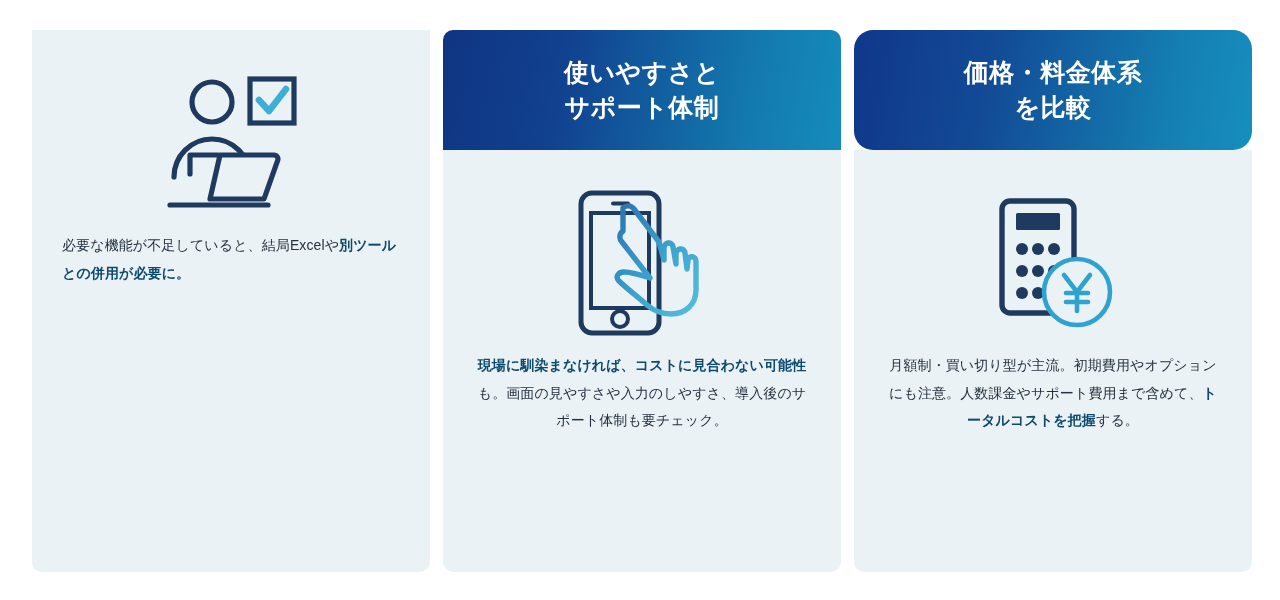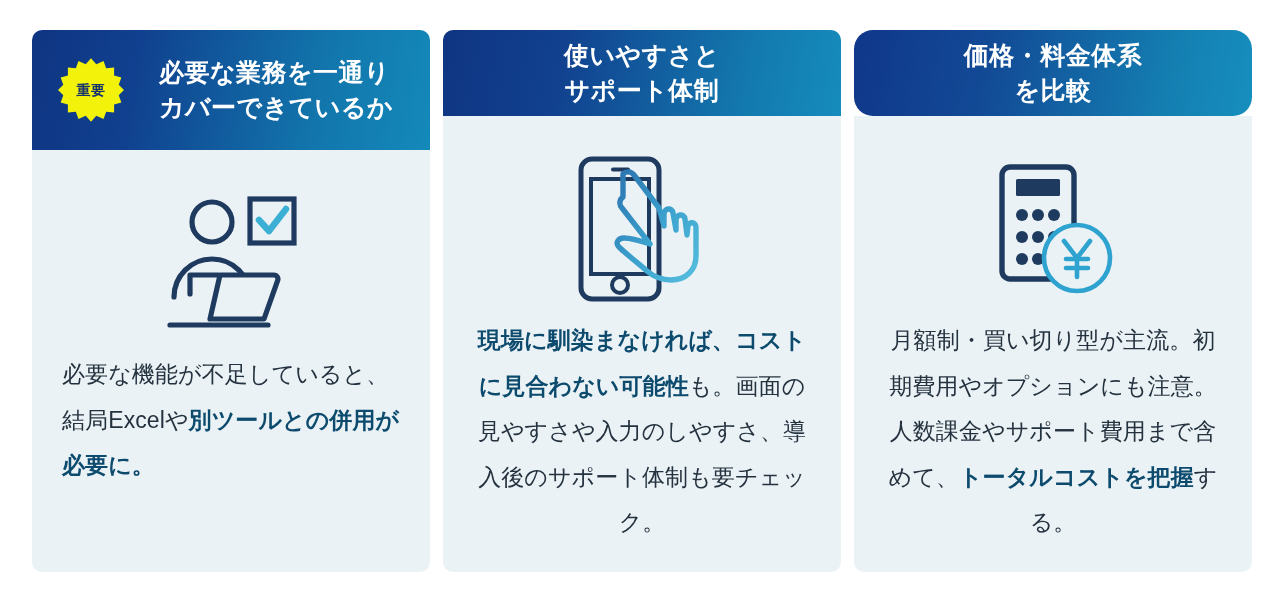--- a/index.html
+++ b/index.html
@@ -118,53 +118,41 @@
     display: flex;
     align-items: center;
     justify-content: center;
     width: 100%;
   }
 
   .card-text {
     margin: 0;
     width: 100%;
     color: #24323f;
-    font-size: 23px;
+    font-size: 14px;
     line-height: 1.98;
     text-align: center;
     letter-spacing: 0.1px;
     font-weight: 400;
   }
   .card-text b {
     font-weight: 700;
     color: #0c4a6e;
   }
   
   .card:nth-child(1) .card-text { text-align: left; }
   .card:nth-child(2) .card-text { text-align: center; }
   .card:nth-child(3) .card-text { text-align: center; }
 </style>
 </head>
 <body>
 
 <div class="board">
 
   <div class="card">
-    <div class="card-head">
-
-      <div class="badge">
-        <svg class="badge-star" viewBox="0 0 100 100" aria-hidden="true">
-          <polygon fill="#f2f20a" points="50,2 58,11 69,6 73,17 85,16 85,28 96,31 92,42 100,50 92,58 96,69 85,72 85,84 73,83 69,94 58,89 50,98 42,89 31,94 27,83 15,84 15,72 4,69 8,58 0,50 8,42 4,31 15,28 15,16 27,17 31,6 42,11"></polygon>
-        </svg>
-        <span class="badge-text">重要</span>
-      </div>
-
-      <h2 class="head-title"><span>必要な業務を一通り</span>
-<span>カバーできているか</span></h2>
-    </div>
 
     <div class="card-body">
       <div class="icon-box">
 
         <svg width="150" height="150" viewBox="0 0 150 150" aria-hidden="true">
           <g fill="none" stroke="#1e3a5f" stroke-width="5.2" stroke-linecap="round" stroke-linejoin="round">
             <circle cx="56" cy="35" r="20"></circle>
             <path d="M18 110 a38 38 0 0 1 76 0"></path>
             <path d="M34 107 L34 88 L62 88"></path>
           </g>

